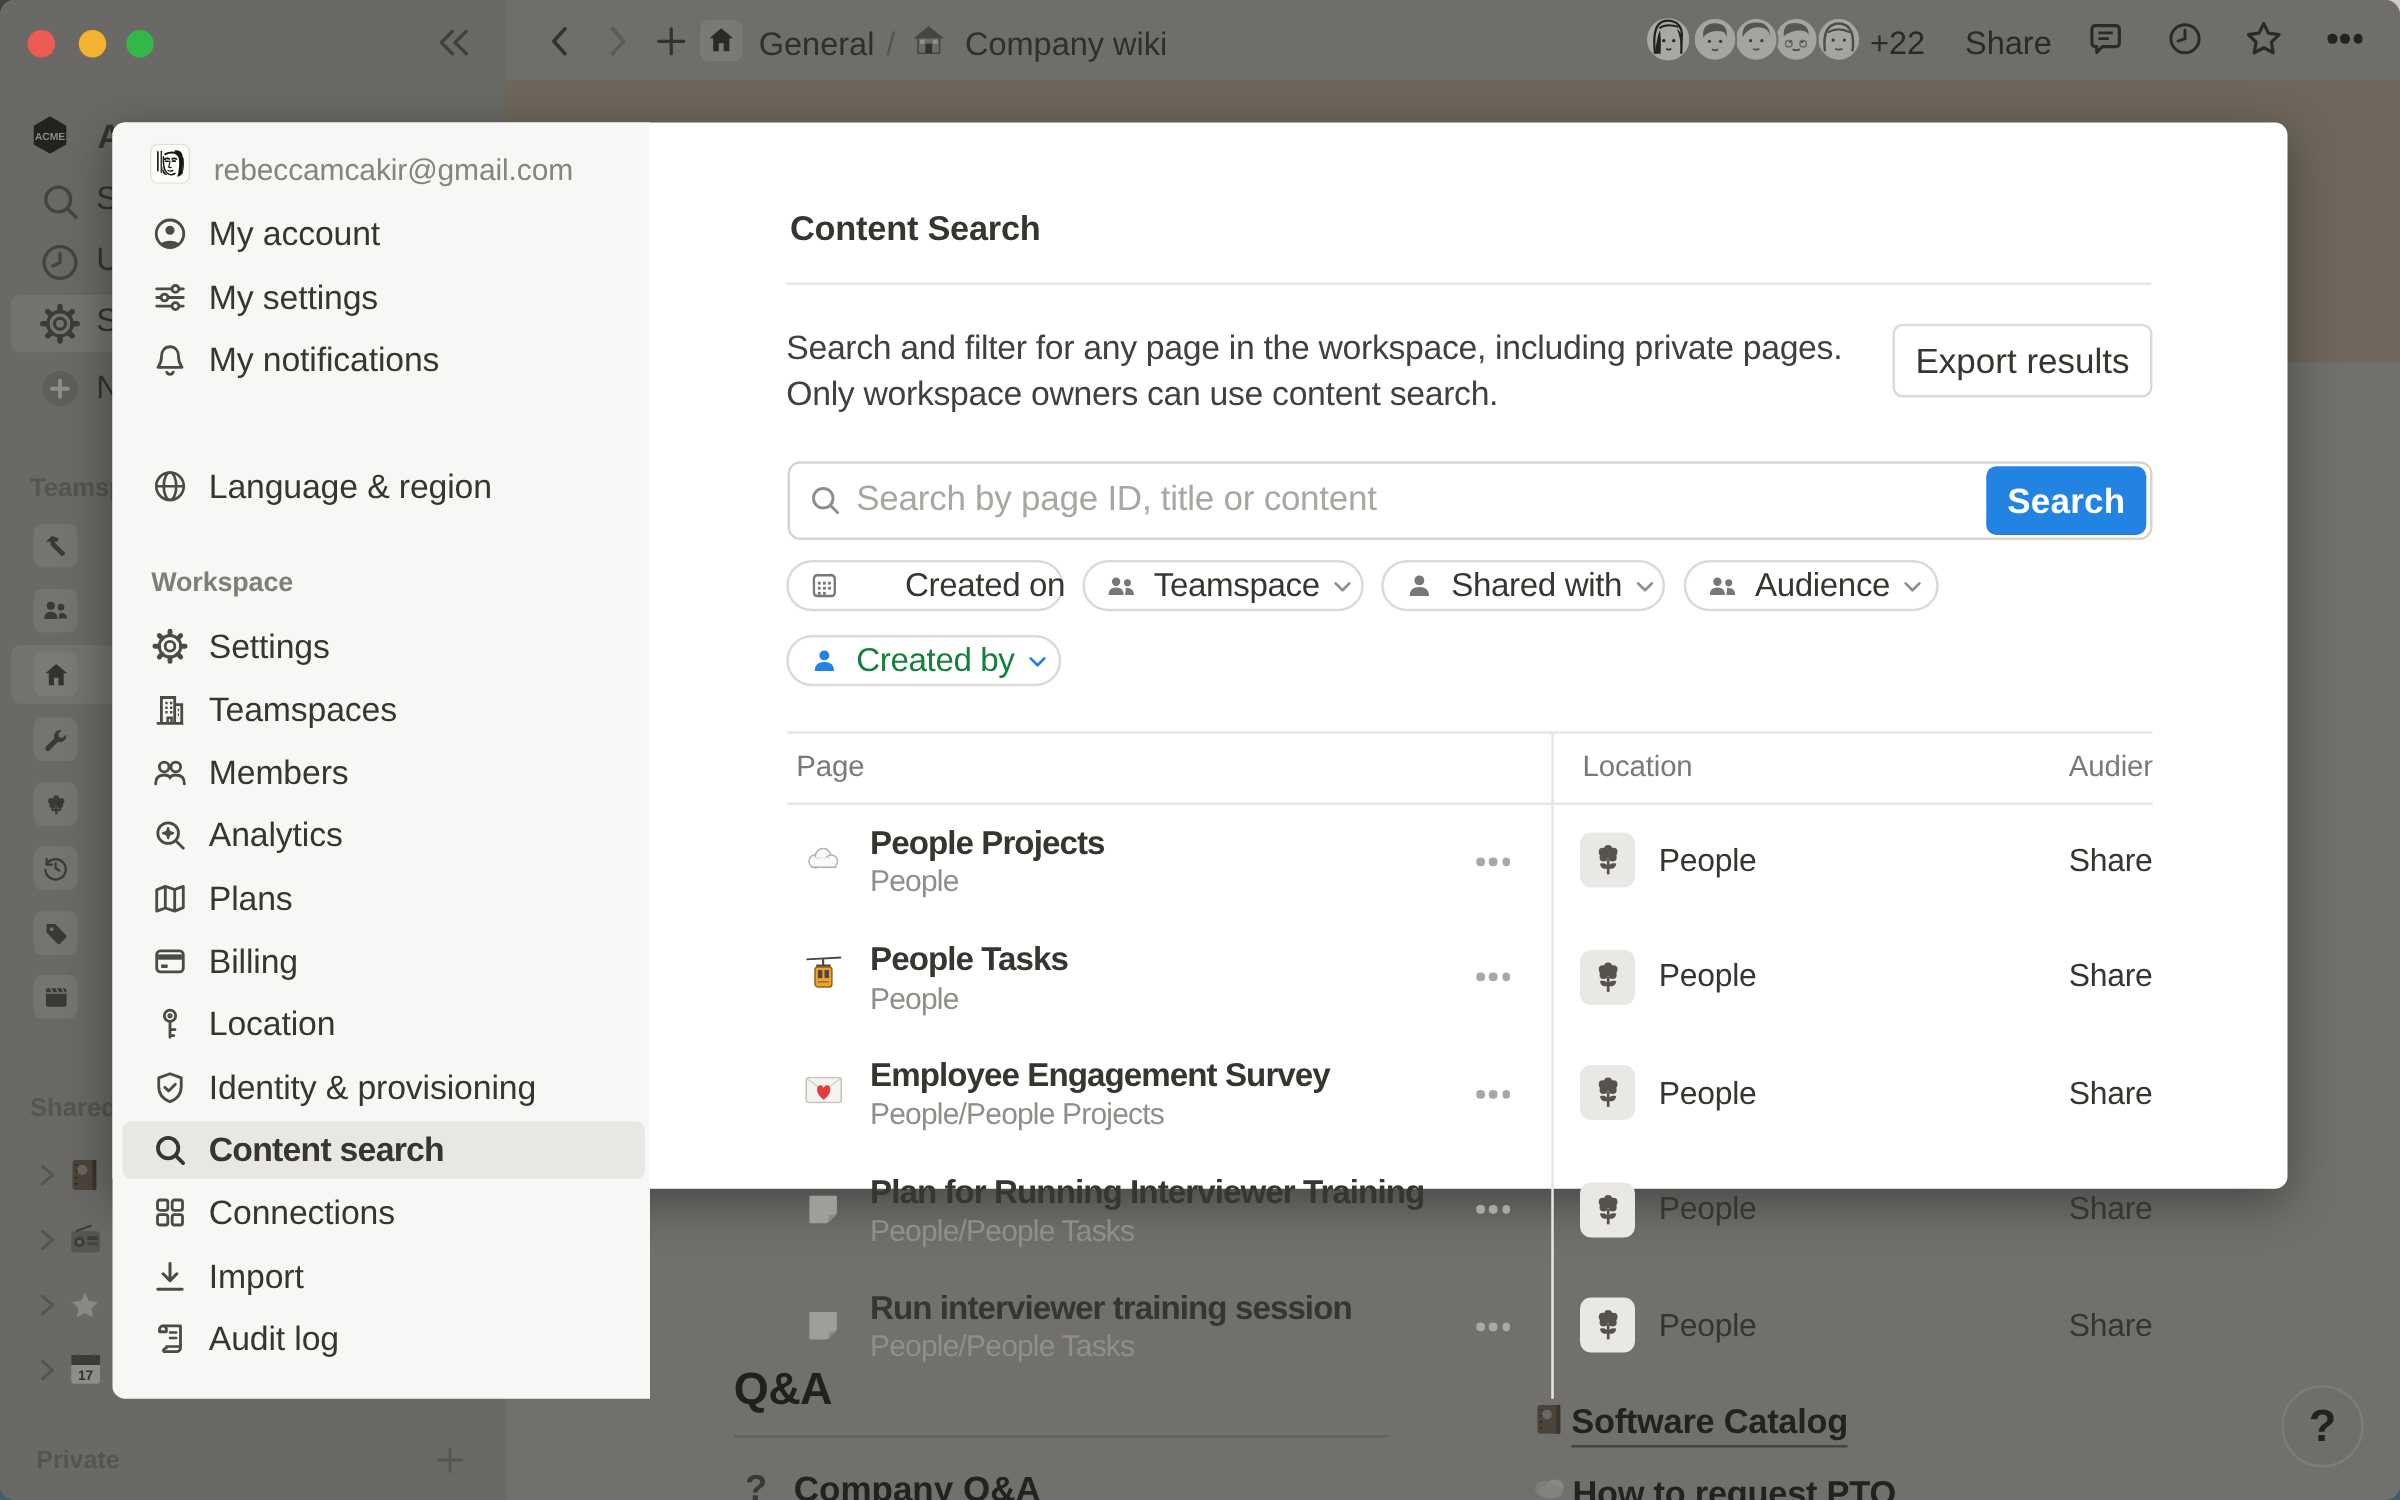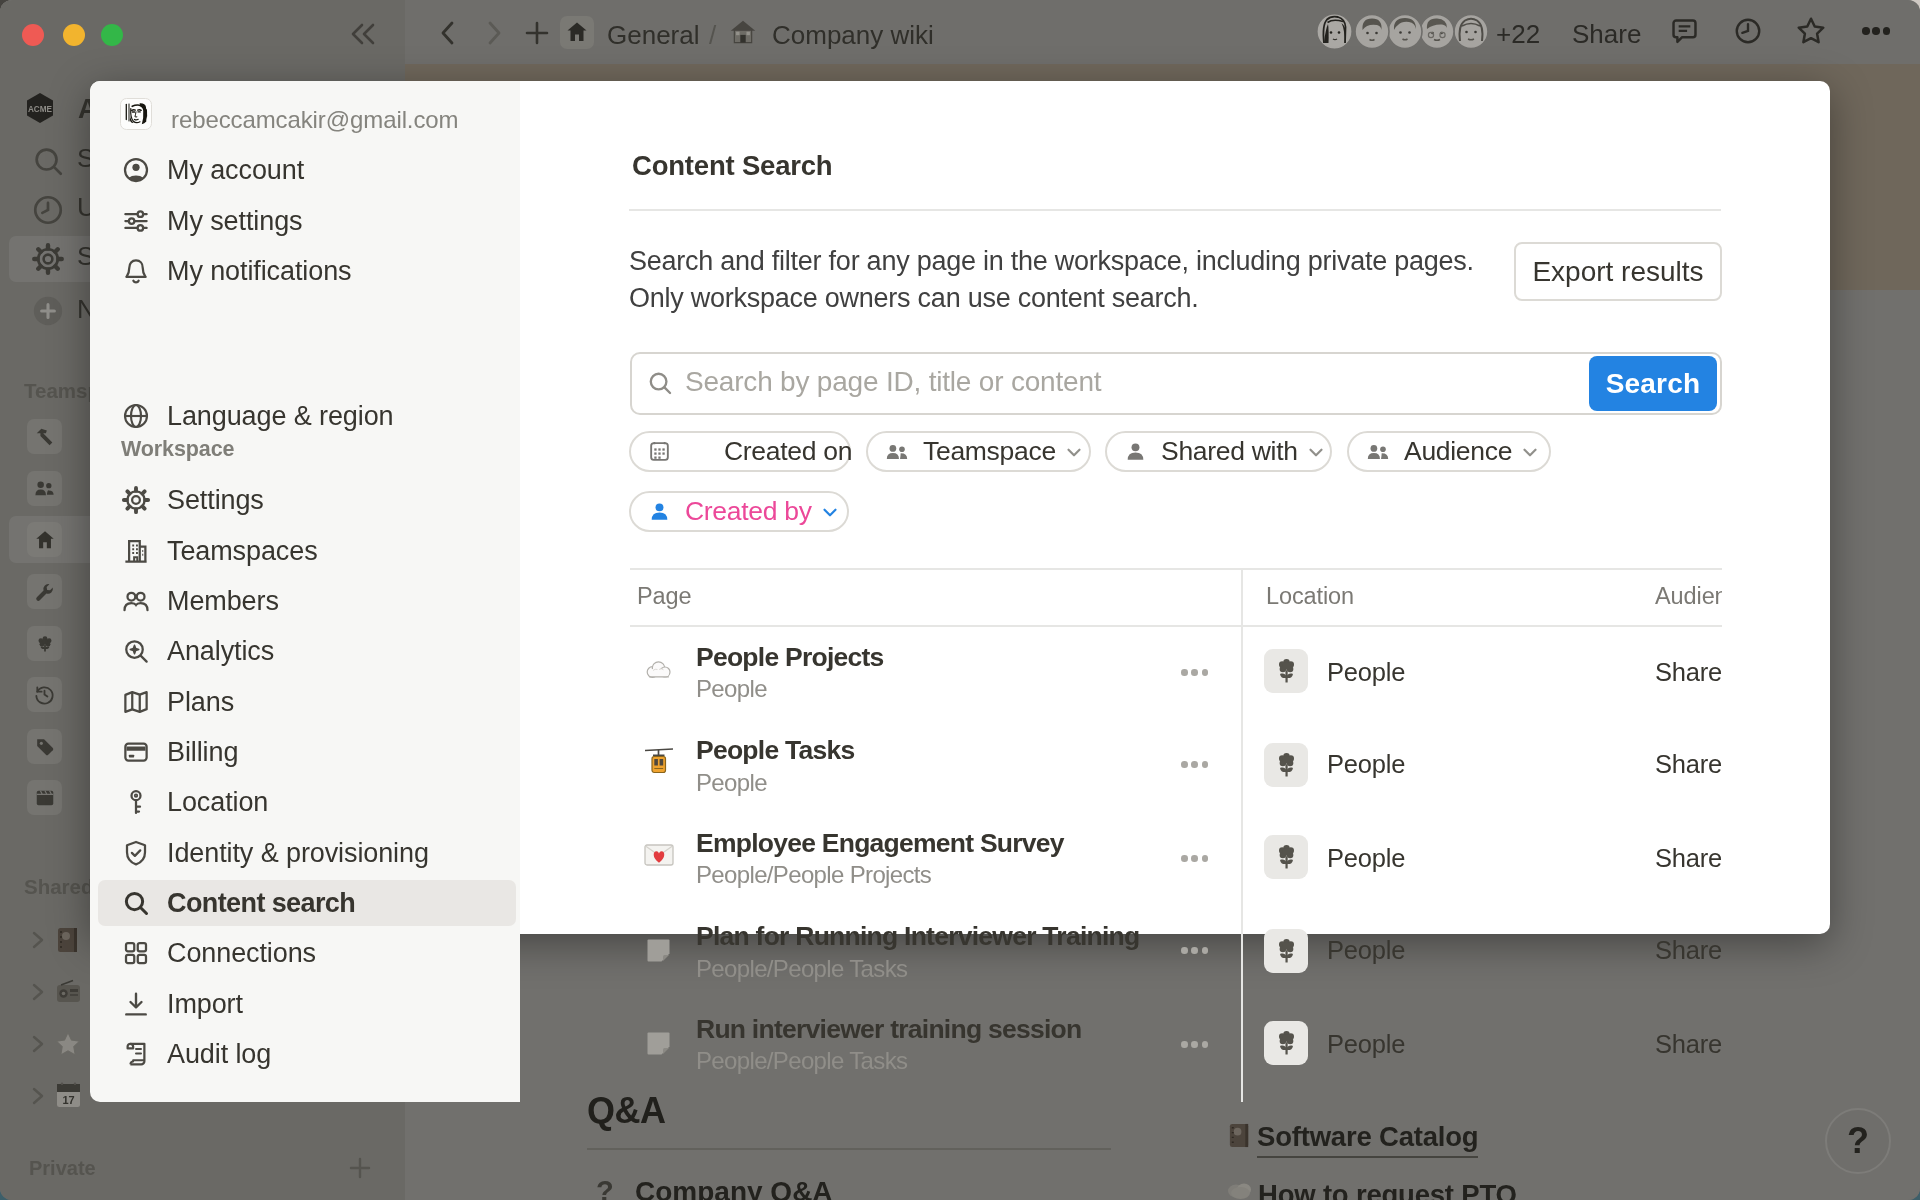--- a/index.html
+++ b/index.html
@@ -16,41 +16,41 @@
 #cover   { left:405px; top:64px; width:1515px; height:226px; background:#6f675b; }
 #content { left:405px; top:290px; width:1515px; height:910px; background:#71706d; }
 .tl { border-radius:50%; width:22px; height:22px; top:24px; }
 .bgtxt { color:#302f2a; font-size:26px; white-space:nowrap; }
 .bggray { color:#55544f; }
 .sideicon { width:34px; height:34px; }
 .sidesq { width:35px; height:35px; border-radius:7px; background:#757470; display:flex; align-items:center; justify-content:center; }
 .sidelabel { position:absolute; left:77px; font-size:26px; color:#34332e; white-space:nowrap; }
 .teamlabel { position:absolute; left:96px; font-size:26px; color:#34332e; white-space:nowrap; }
 
-#modal { left:90px; top:81px; width:1740px; height:853px; border-radius:10px; background:#fff;
+#modal { left:90px; top:98px; width:1740px; height:853px; border-radius:10px; background:#fff;
   box-shadow:0 10px 40px rgba(0,0,0,0.38); }
 #mleft { left:0; top:0; width:430px; height:1021px; background:#f7f7f5; border-radius:10px 0 0 10px; position:absolute; }
 .mrow { position:absolute; left:8px; width:418px; height:46px; border-radius:7px; display:flex; align-items:center; }
 .mrow .mi { width:30px; height:30px; margin-left:23px; flex:none; }
 .mrow .ml { margin-left:16px; font-size:27px; color:#37352f; letter-spacing:-0.1px; white-space:nowrap; }
 .mhead { position:absolute; left:31px; font-size:21.5px; font-weight:700; color:#7f7e78; letter-spacing:-0.1px; }
 .sel { background:#e9e7e4; }
 .sel .ml { font-weight:700; letter-spacing:-0.6px; }
 h1.cs { position:absolute; left:542px; top:69px; font-size:27.5px; line-height:32px; font-weight:700; color:#37352f; letter-spacing:-0.2px; }
 .desc { position:absolute; left:539px; top:162px; font-size:27px; line-height:37px; color:#404040; letter-spacing:-0.25px; white-space:nowrap; }
 .btn-export { position:absolute; left:1424px; top:161px; width:208px; height:59px; border:2px solid #dcdad5; border-radius:8px;
   display:flex; align-items:center; justify-content:center; font-size:28px; color:#37352f; background:#fff; }
 .sinput { position:absolute; left:540px; top:271px; width:1092px; height:63px; border:2px solid #d7d5d0; border-radius:10px; background:#fff; }
 .sbtn { position:absolute; left:1499px; top:275px; width:128px; height:55px; background:#2383e2; border-radius:8px;
   display:flex; align-items:center; justify-content:center; color:#fff; font-size:28px; font-weight:700; letter-spacing:0.2px; }
 .chip { position:absolute; height:41px; border:2px solid #dcdad5; border-radius:21px; display:flex; align-items:center; background:#fff; }
 .chip .ct { font-size:26.5px; color:#37352f; margin-left:13px; letter-spacing:-0.3px; white-space:nowrap; }
 .chip svg.ci { margin-left:16px; flex:none; }
 .chip svg.cv { margin-left:7px; margin-right:10px; flex:none; }
-.bluechip .ct { color:#ec4899; }
+.bluechip .ct { color:#15803d; }
 
 .th { position:absolute; font-size:23.5px; color:#7b7974; letter-spacing:-0.1px; }
 .rowtitle { position:absolute; font-size:26.5px; font-weight:700; color:#37352f; letter-spacing:-0.75px; white-space:nowrap; }
 .rowsub { position:absolute; font-size:24px; color:#908e89; letter-spacing:-0.65px; white-space:nowrap; }
 .loctext { position:absolute; font-size:25.5px; color:#37352f; letter-spacing:-0.2px; white-space:nowrap; }
 .locsq { position:absolute; width:44px; height:44px; border-radius:9px; background:#e9e8e5; display:flex; align-items:center; justify-content:center; }
 .dots3 { position:absolute; width:27px; display:flex; justify-content:space-between; }
 .dots3 i { width:6.5px; height:6.5px; border-radius:50%; background:#aaa8a3; }
 .sharetxt { position:absolute; left:1565px; width:67px; overflow:hidden; font-size:25.5px; color:#37352f; letter-spacing:-0.2px; white-space:nowrap; }
 .hline { position:absolute; background:#e6e6e4; }
@@ -350,21 +350,21 @@
         </svg>
       <div class="ml">My account</div>
     </div>
     <div class="mrow" style="top:167px;">
       <svg class="mi" viewBox="0 0 24 24" fill="none" stroke="#4c4a44" stroke-width="1.8" stroke-linejoin="round">
           <path d="M12 3.5 C8.7 3.5 6.6 6 6.6 9.5 C6.6 13.8 5.2 15.3 4.3 16.7 H19.7 C18.8 15.3 17.4 13.8 17.4 9.5 C17.4 6 15.3 3.5 12 3.5 Z"></path>
           <path d="M9.9 19.8 A2.3 2.3 0 0 0 14.1 19.8" stroke-linecap="round"></path>
         </svg>
       <div class="ml">My notifications</div>
     </div>
-    <div class="mrow" style="top:268px;margin-top:44px;">
+    <div class="mrow" style="top:268px;">
       <svg class="mi" viewBox="0 0 24 24" fill="none" stroke="#4c4a44" stroke-width="1.7">
           <circle cx="12" cy="12" r="8.8"></circle>
           <ellipse cx="12" cy="12" rx="4" ry="8.8"></ellipse>
           <path d="M3.2 12 H20.8"></path>
         </svg>
       <div class="ml">Language &amp; region</div>
     </div>
     <div class="mhead" style="top:356px;">Workspace</div>
     <div class="mrow" style="top:396px;">
       <svg class="mi" viewBox="0 0 24 24" fill="none" stroke="#4c4a44">

